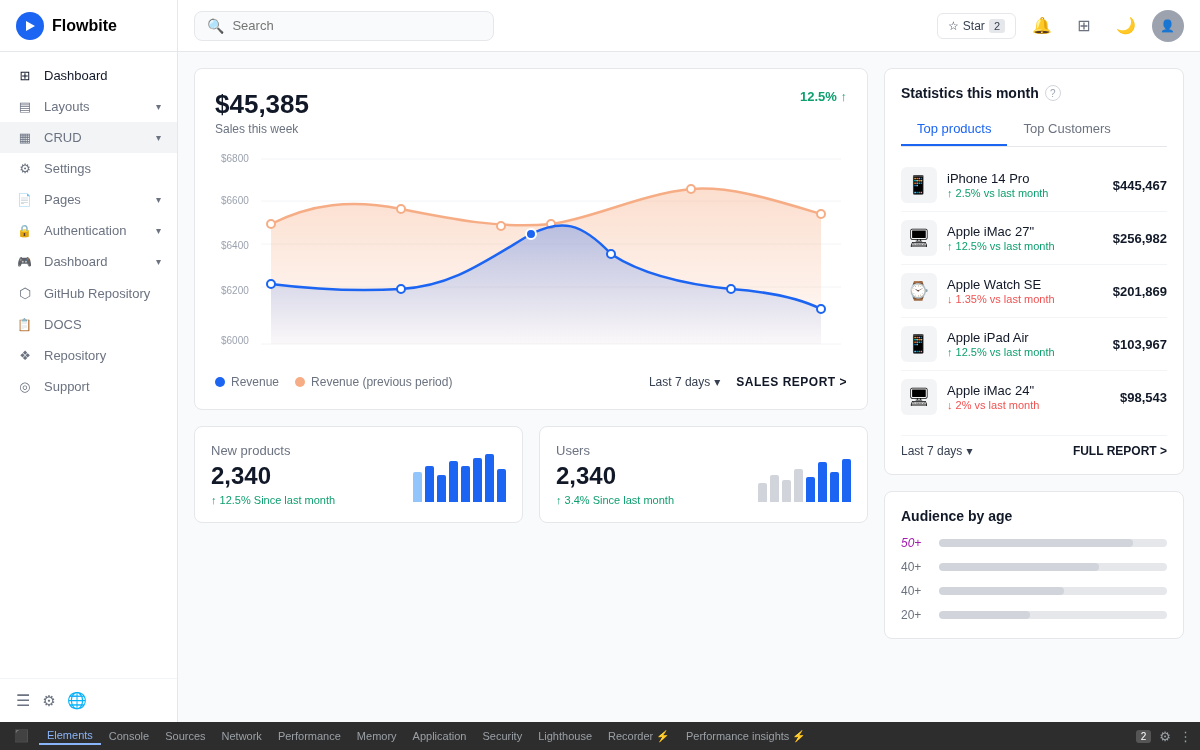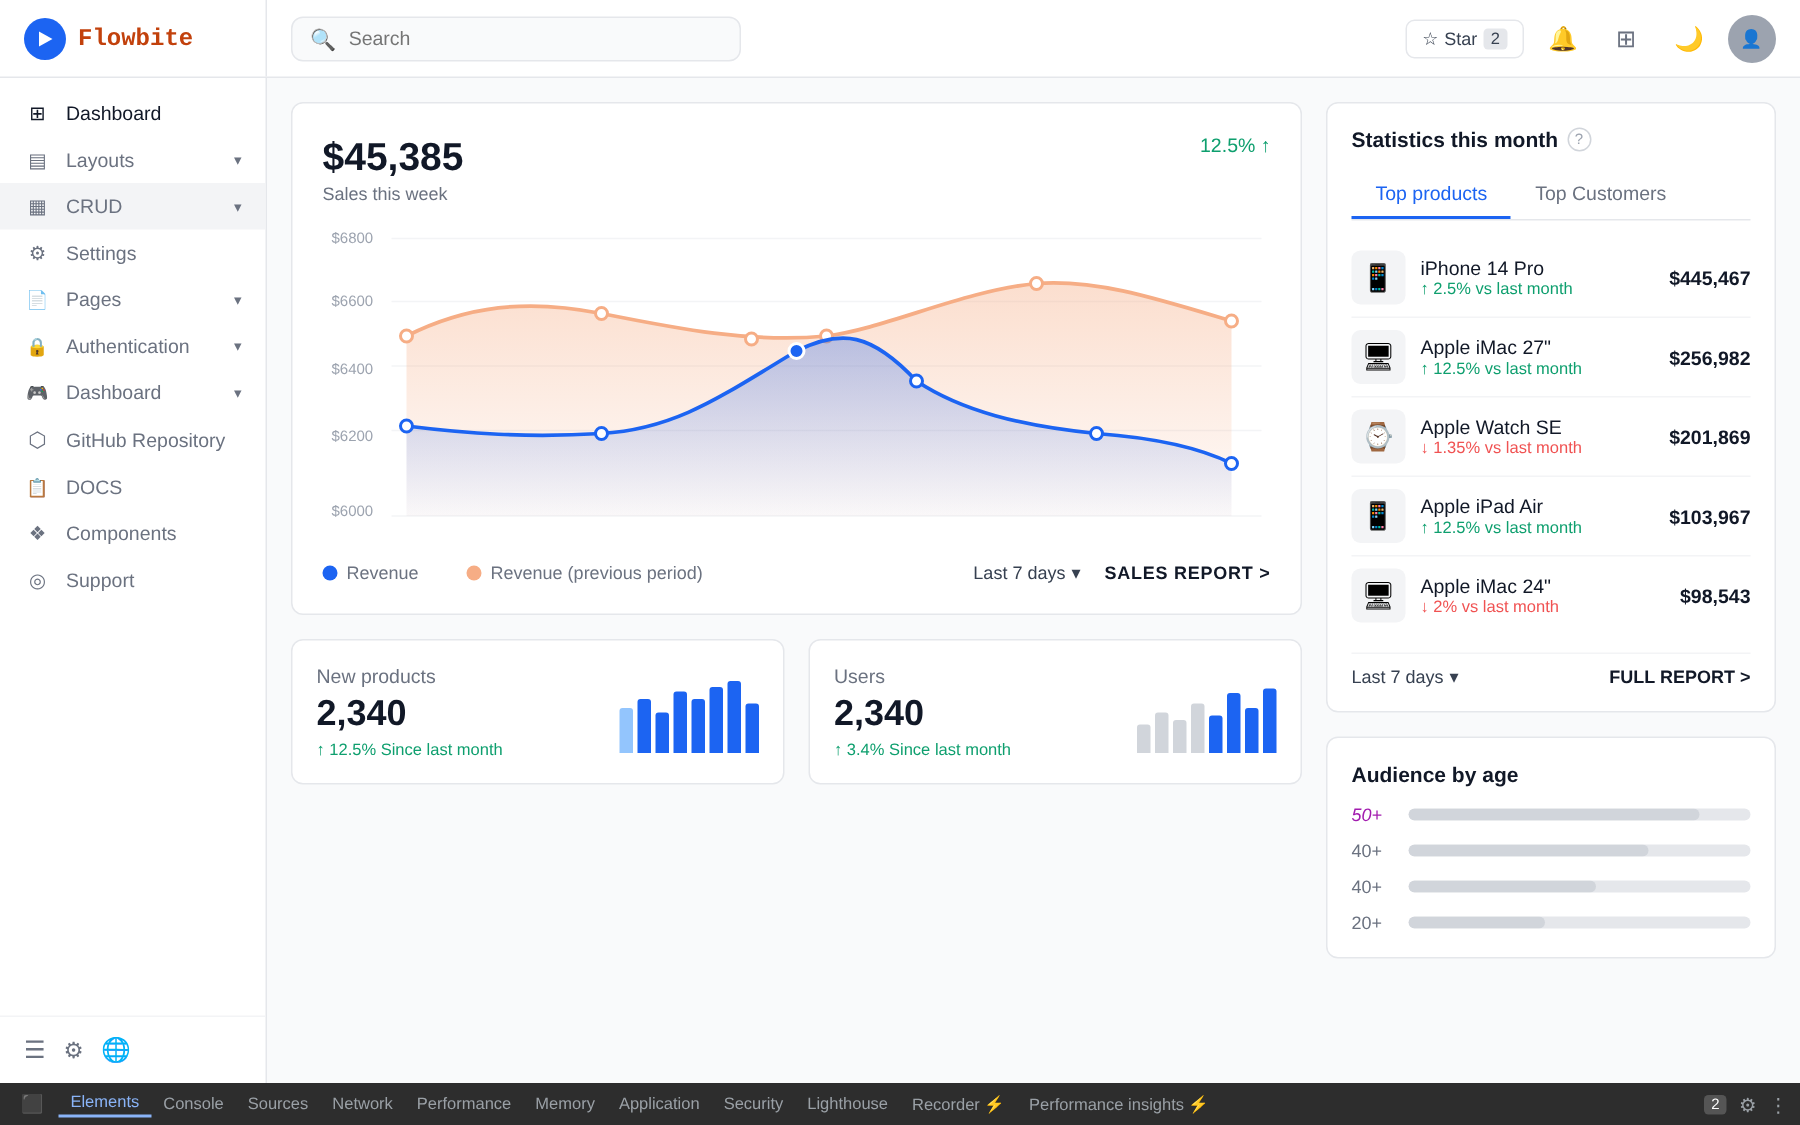--- a/index.html
+++ b/index.html
@@ -14,21 +14,21 @@
 <div class="app" style="display:flex; flex-direction:column; height:750px; overflow:hidden;">
 
   <div style="display:flex; align-items:center; background:#fff; border-bottom:1px solid #e5e7eb; height:52px; flex-shrink:0; z-index:10;">
 
     <div style="width:178px; display:flex; align-items:center; gap:8px; padding:0 16px; border-right:1px solid #e5e7eb; height:100%;">
       <div style="width:28px; height:28px; background:#1c64f2; border-radius:50%; display:flex; align-items:center; justify-content:center;">
         <svg width="14" height="14" viewBox="0 0 14 14">
             <polygon points="3,2 12,7 3,12" fill="white"></polygon>
           </svg>
       </div>
-      <span style="font-size:16px; font-weight:700; color:#c2410c;font-family:Liberation Mono, monospace;">Flowbite</span>
+      <span style="font-size:16px; font-weight:700; color:#000000;">Flowbite</span>
     </div>
 
     <div style="padding:0 16px; flex:1;">
       <div style="display:flex; align-items:center; gap:8px; background:#f9fafb; border:1px solid #e5e7eb; border-radius:8px; padding:6px 12px; max-width:300px;">
         <span style="color:#9ca3af; font-size:14px;">🔍</span>
         <input type="text" style="border: none; background: transparent; outline: none; font-size: 13px; color: rgb(107, 114, 128); width: 100%;" placeholder="Search">
       </div>
     </div>
 
     <div style="display:flex; align-items:center; gap:10px; padding:0 16px;">
@@ -94,21 +94,21 @@
           <span>GitHub Repository</span>
         </div>
 
         <div style="display:flex; align-items:center; gap:10px; padding:8px 16px; cursor:pointer; color:#6b7280; font-size:13px;">
           <span style="width:18px; text-align:center; font-size:12px;">📋</span>
           <span>DOCS</span>
         </div>
 
         <div style="display:flex; align-items:center; gap:10px; padding:8px 16px; cursor:pointer; color:#6b7280; font-size:13px;">
           <span style="width:18px; text-align:center;">❖</span>
-          <span>Components</span>
+          <span>Repository</span>
         </div>
 
         <div style="display:flex; align-items:center; gap:10px; padding:8px 16px; cursor:pointer; color:#6b7280; font-size:13px;">
           <span style="width:18px; text-align:center;">◎</span>
           <span>Support</span>
         </div>
       </nav>
 
       <div style="padding:12px 16px; display:flex; gap:12px; align-items:center; border-top:1px solid #f3f4f6;">
         <span style="color:#6b7280; cursor:pointer; font-size:16px;">☰</span>
@@ -120,21 +120,21 @@
     <div style="display:flex; gap:16px; flex:1; overflow:hidden; padding:16px; background:#f9fafb;">
 
       <div style="flex:1; display:flex; flex-direction:column; gap:16px; overflow:hidden;">
 
         <div style="background:#fff; border-radius:8px; border:1px solid #e5e7eb; padding:20px; flex-shrink:0;">
           <div style="display:flex; justify-content:space-between; align-items:flex-start; margin-bottom:8px;">
             <div>
               <div style="font-size:26px; font-weight:700; color:#111827;">$45,385</div>
               <div style="font-size:12px; color:#6b7280; margin-top:2px;">Sales this week</div>
             </div>
-            <div style="color:#0e9f6e; font-size:13px; font-weight:400;">12.5% ↑</div>
+            <div style="color:#0e9f6e; font-size:13px; font-weight:700;">12.5% ↑</div>
           </div>
 
           <div style="width:100%; position:relative;">
             <svg viewBox="0 0 620 220" width="100%" height="220">
 
               <text x="0" y="18" font-size="10" fill="#9ca3af">$6800</text>
               <text x="0" y="60" font-size="10" fill="#9ca3af">$6600</text>
               <text x="0" y="105" font-size="10" fill="#9ca3af">$6400</text>
               <text x="0" y="150" font-size="10" fill="#9ca3af">$6200</text>
               <text x="0" y="200" font-size="10" fill="#9ca3af">$6000</text>
@@ -174,21 +174,21 @@
               <circle cx="50" cy="140" r="4" fill="white" stroke="#1c64f2" stroke-width="2"></circle>
               <circle cx="180" cy="145" r="4" fill="white" stroke="#1c64f2" stroke-width="2"></circle>
               <circle cx="310" cy="90" r="5" fill="#1c64f2" stroke="white" stroke-width="2"></circle>
               <circle cx="390" cy="110" r="4" fill="white" stroke="#1c64f2" stroke-width="2"></circle>
               <circle cx="510" cy="145" r="4" fill="white" stroke="#1c64f2" stroke-width="2"></circle>
               <circle cx="600" cy="165" r="4" fill="white" stroke="#1c64f2" stroke-width="2"></circle>
             </svg>
           </div>
 
           <div style="display:flex; justify-content:space-between; align-items:center; margin-top:8px;">
-            <div style="display:flex; gap:32px;">
+            <div style="display:flex; gap:16px;">
               <div style="display:flex; align-items:center; gap:6px; font-size:12px; color:#6b7280;">
                 <div style="width:10px; height:10px; border-radius:50%; background:#1c64f2;"></div>
                 <span>Revenue</span>
               </div>
               <div style="display:flex; align-items:center; gap:6px; font-size:12px; color:#6b7280;">
                 <div style="width:10px; height:10px; border-radius:50%; background:#f6ad85;"></div>
                 <span>Revenue (previous period)</span>
               </div>
             </div>
             <div style="display:flex; align-items:center; gap:16px;">

